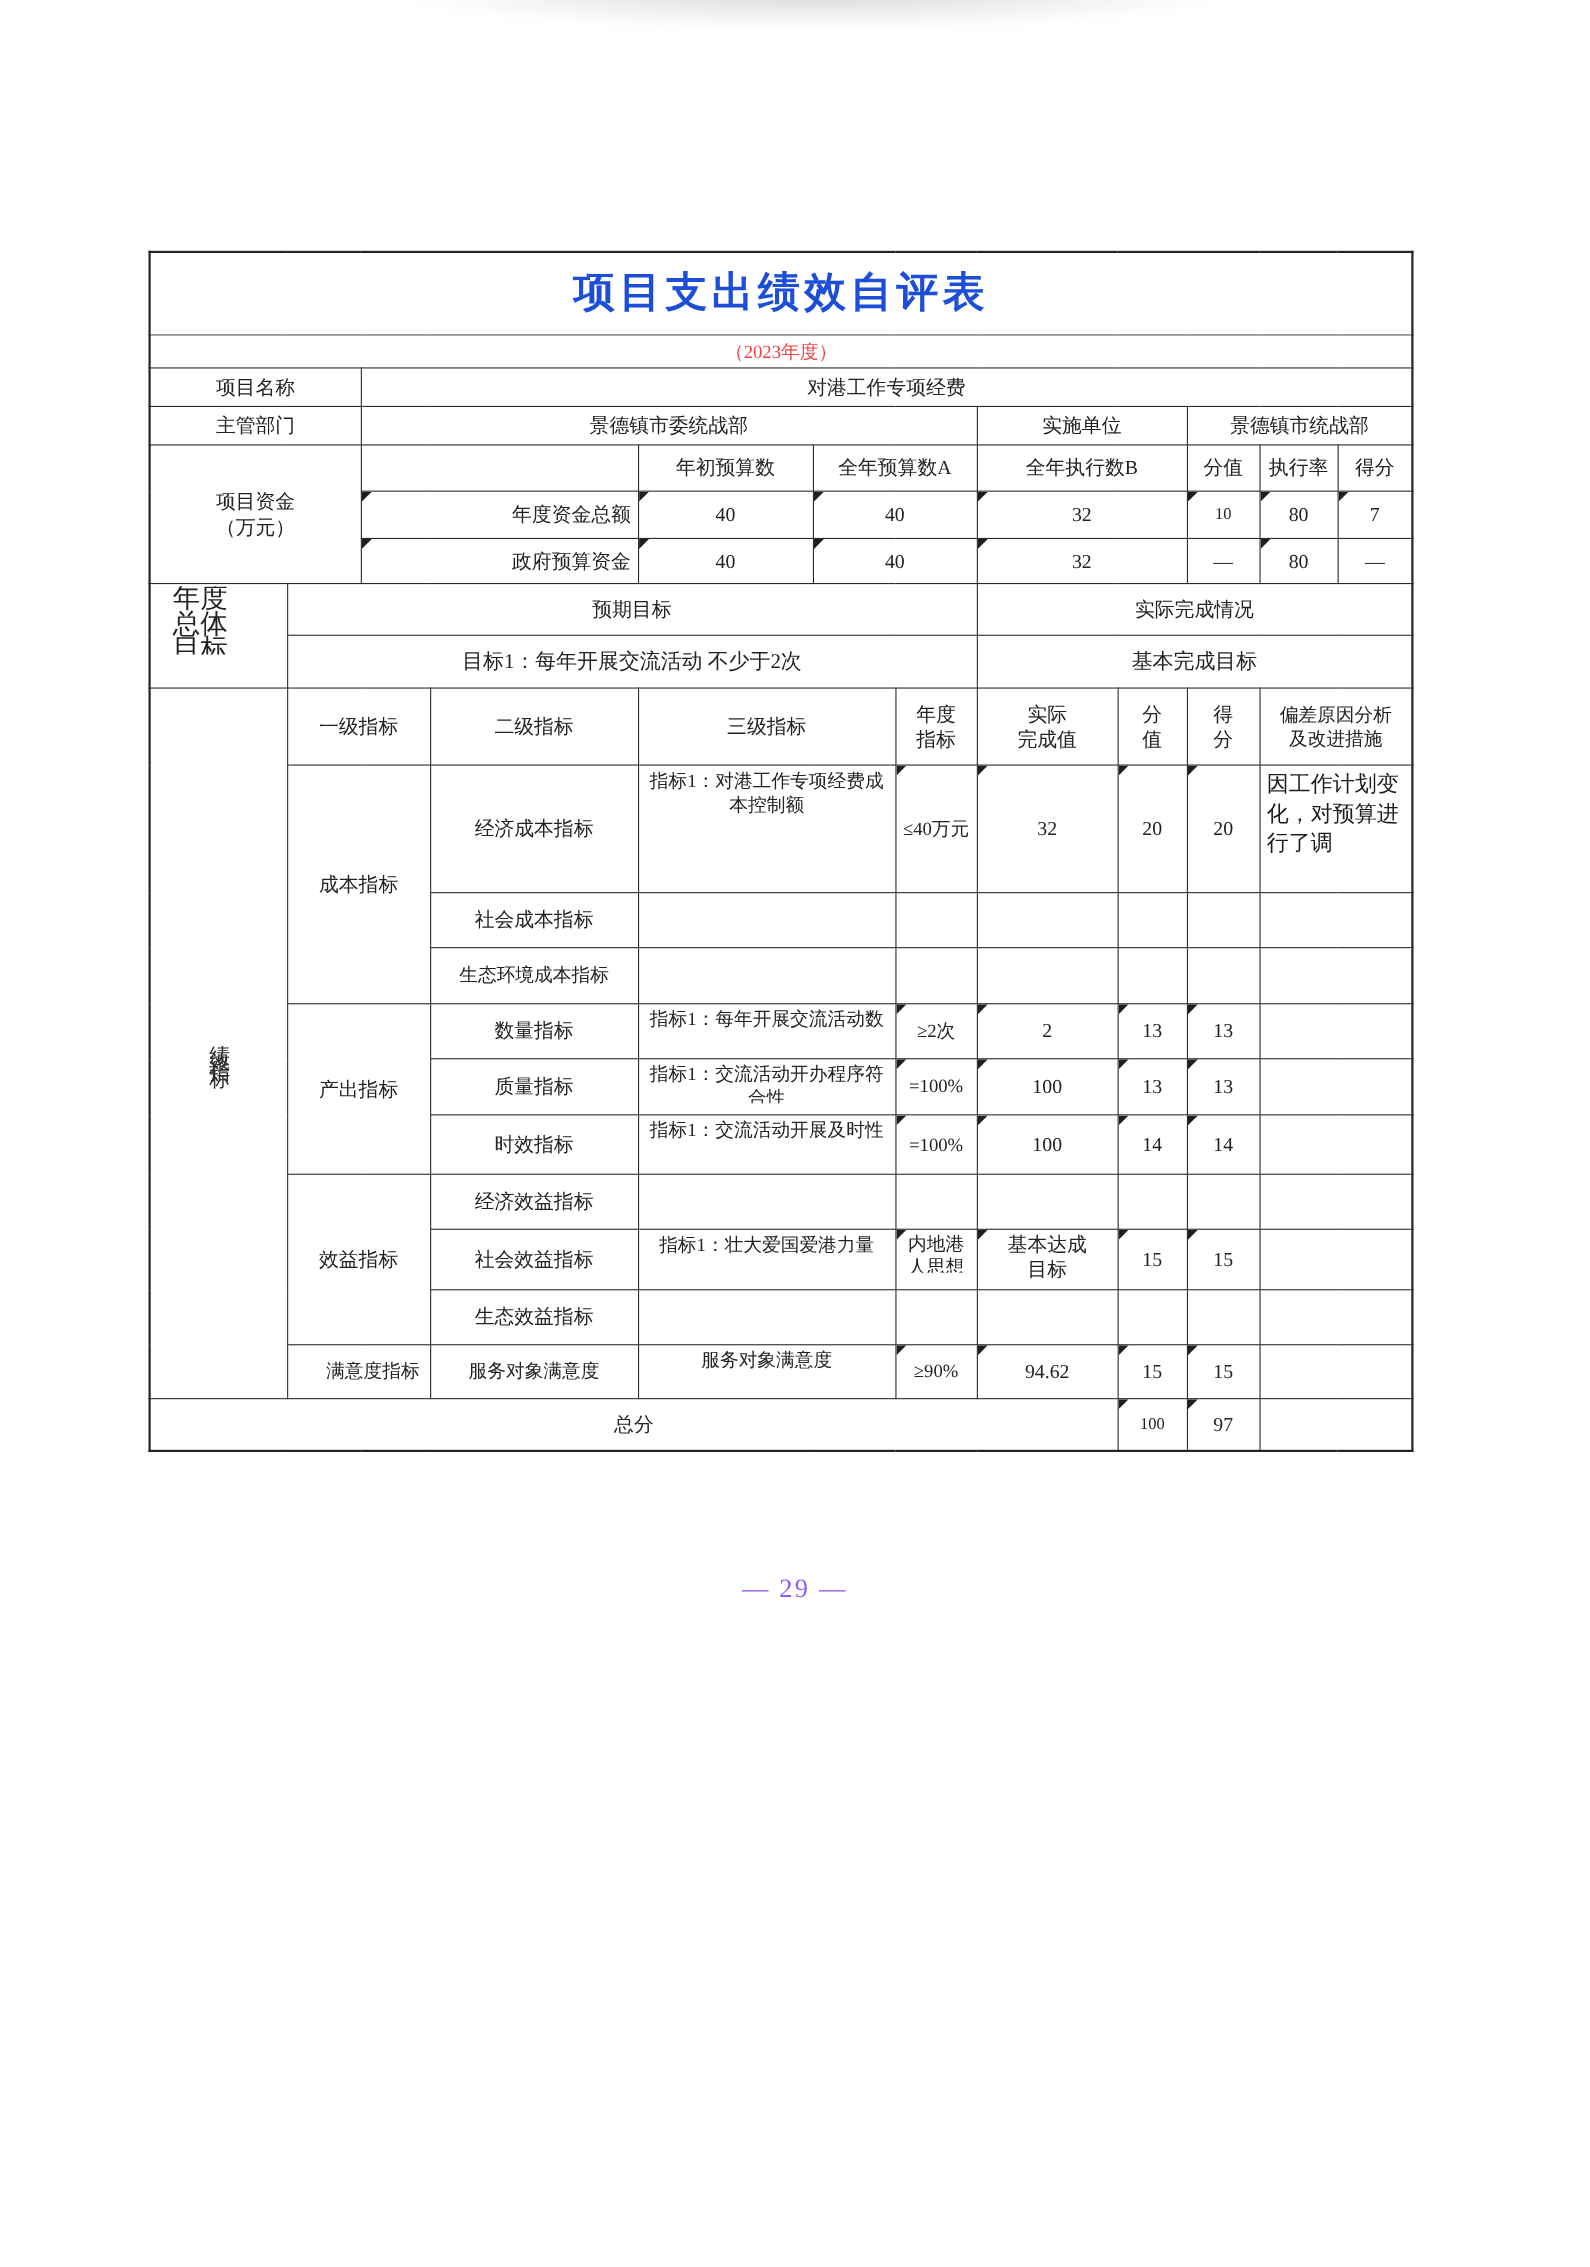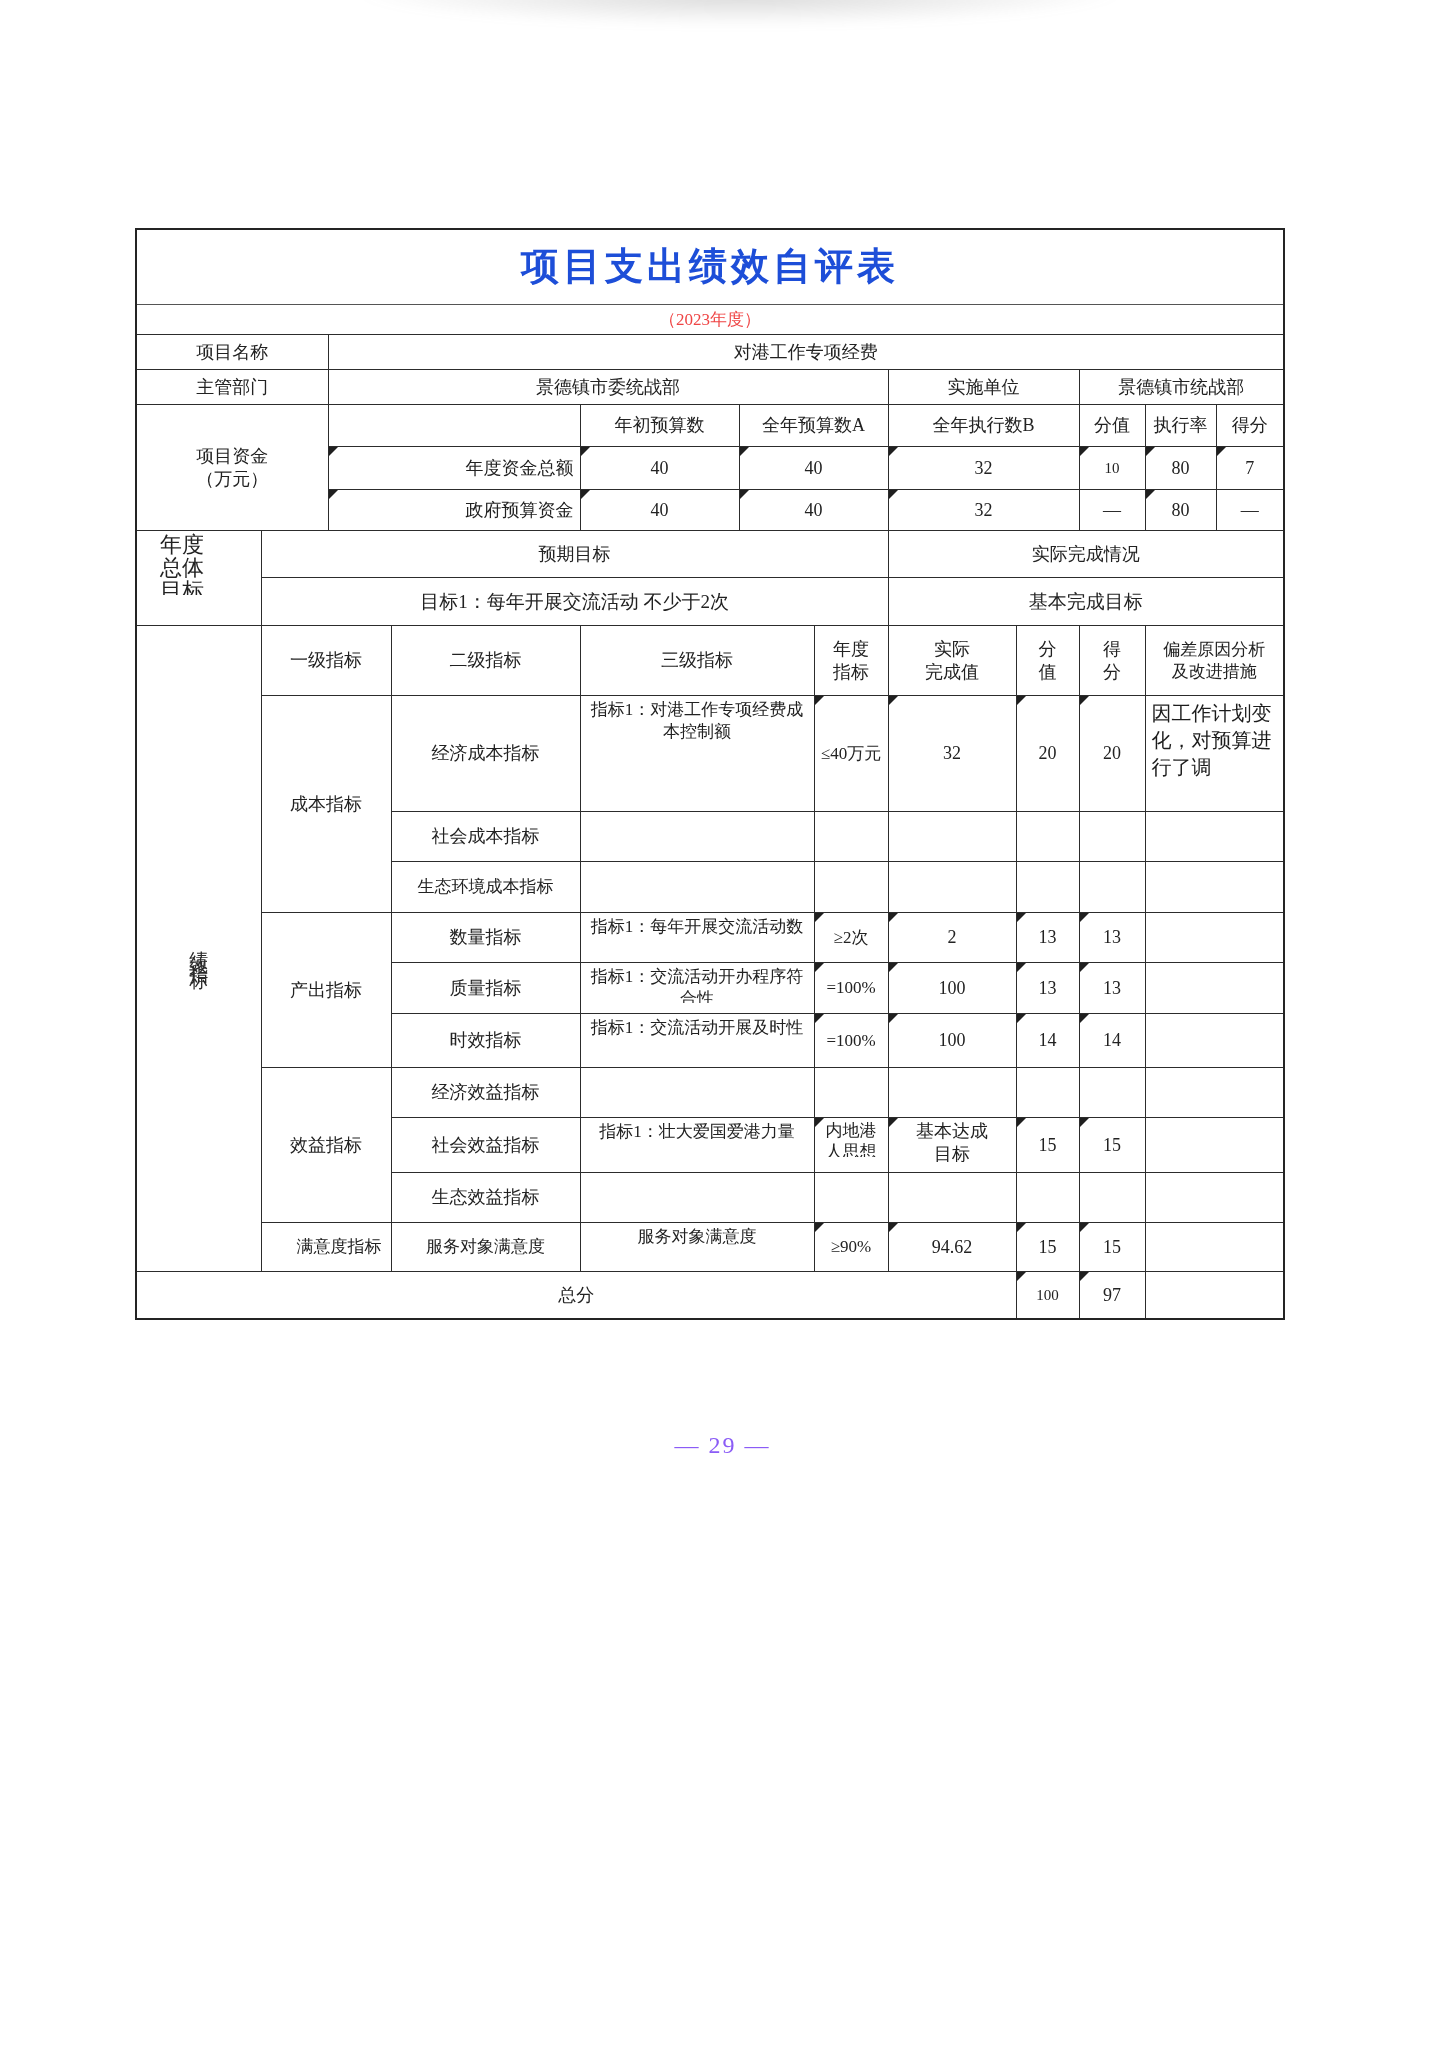--- a/index.html
+++ b/index.html
@@ -45,21 +45,21 @@
   .left{text-align:right;}
   .top{vertical-align:top;}
   .pre{white-space:pre-line;}
   .lv3{font-size:17px;text-align:center;vertical-align:top;padding-top:3px;line-height:22px;}
   .clip2 > div{height:37px;overflow:hidden;}
   .dev{font-size:20px;text-align:left;vertical-align:top;line-height:27px;padding-top:4px;color:#1c1c1c;}
   .side > div{
     writing-mode:vertical-rl;text-orientation:upright;
     margin:0 auto;letter-spacing:7px;font-size:19px;color:#2a2a2a;
   }
-  .goalcell > div{width:50px;margin-left:14px;text-align:center;height:62px;overflow:hidden;line-height:23px;font-size:22px;}
+  .goalcell > div{width:50px;margin-left:14px;text-align:right;height:62px;overflow:hidden;line-height:23px;font-size:25px;}
   .narrow > div{width:84px;margin:0 auto;height:42px;overflow:hidden;}
   .tgt{font-size:17px;}
   .small{font-size:15px;}
   .big{font-size:19px;}
   
   .tm::before{
     content:"";position:absolute;top:0;left:0;width:0;height:0;
     border-left:9px solid #1f1f1f;border-bottom:9px solid transparent;
   }
   .pageno{

